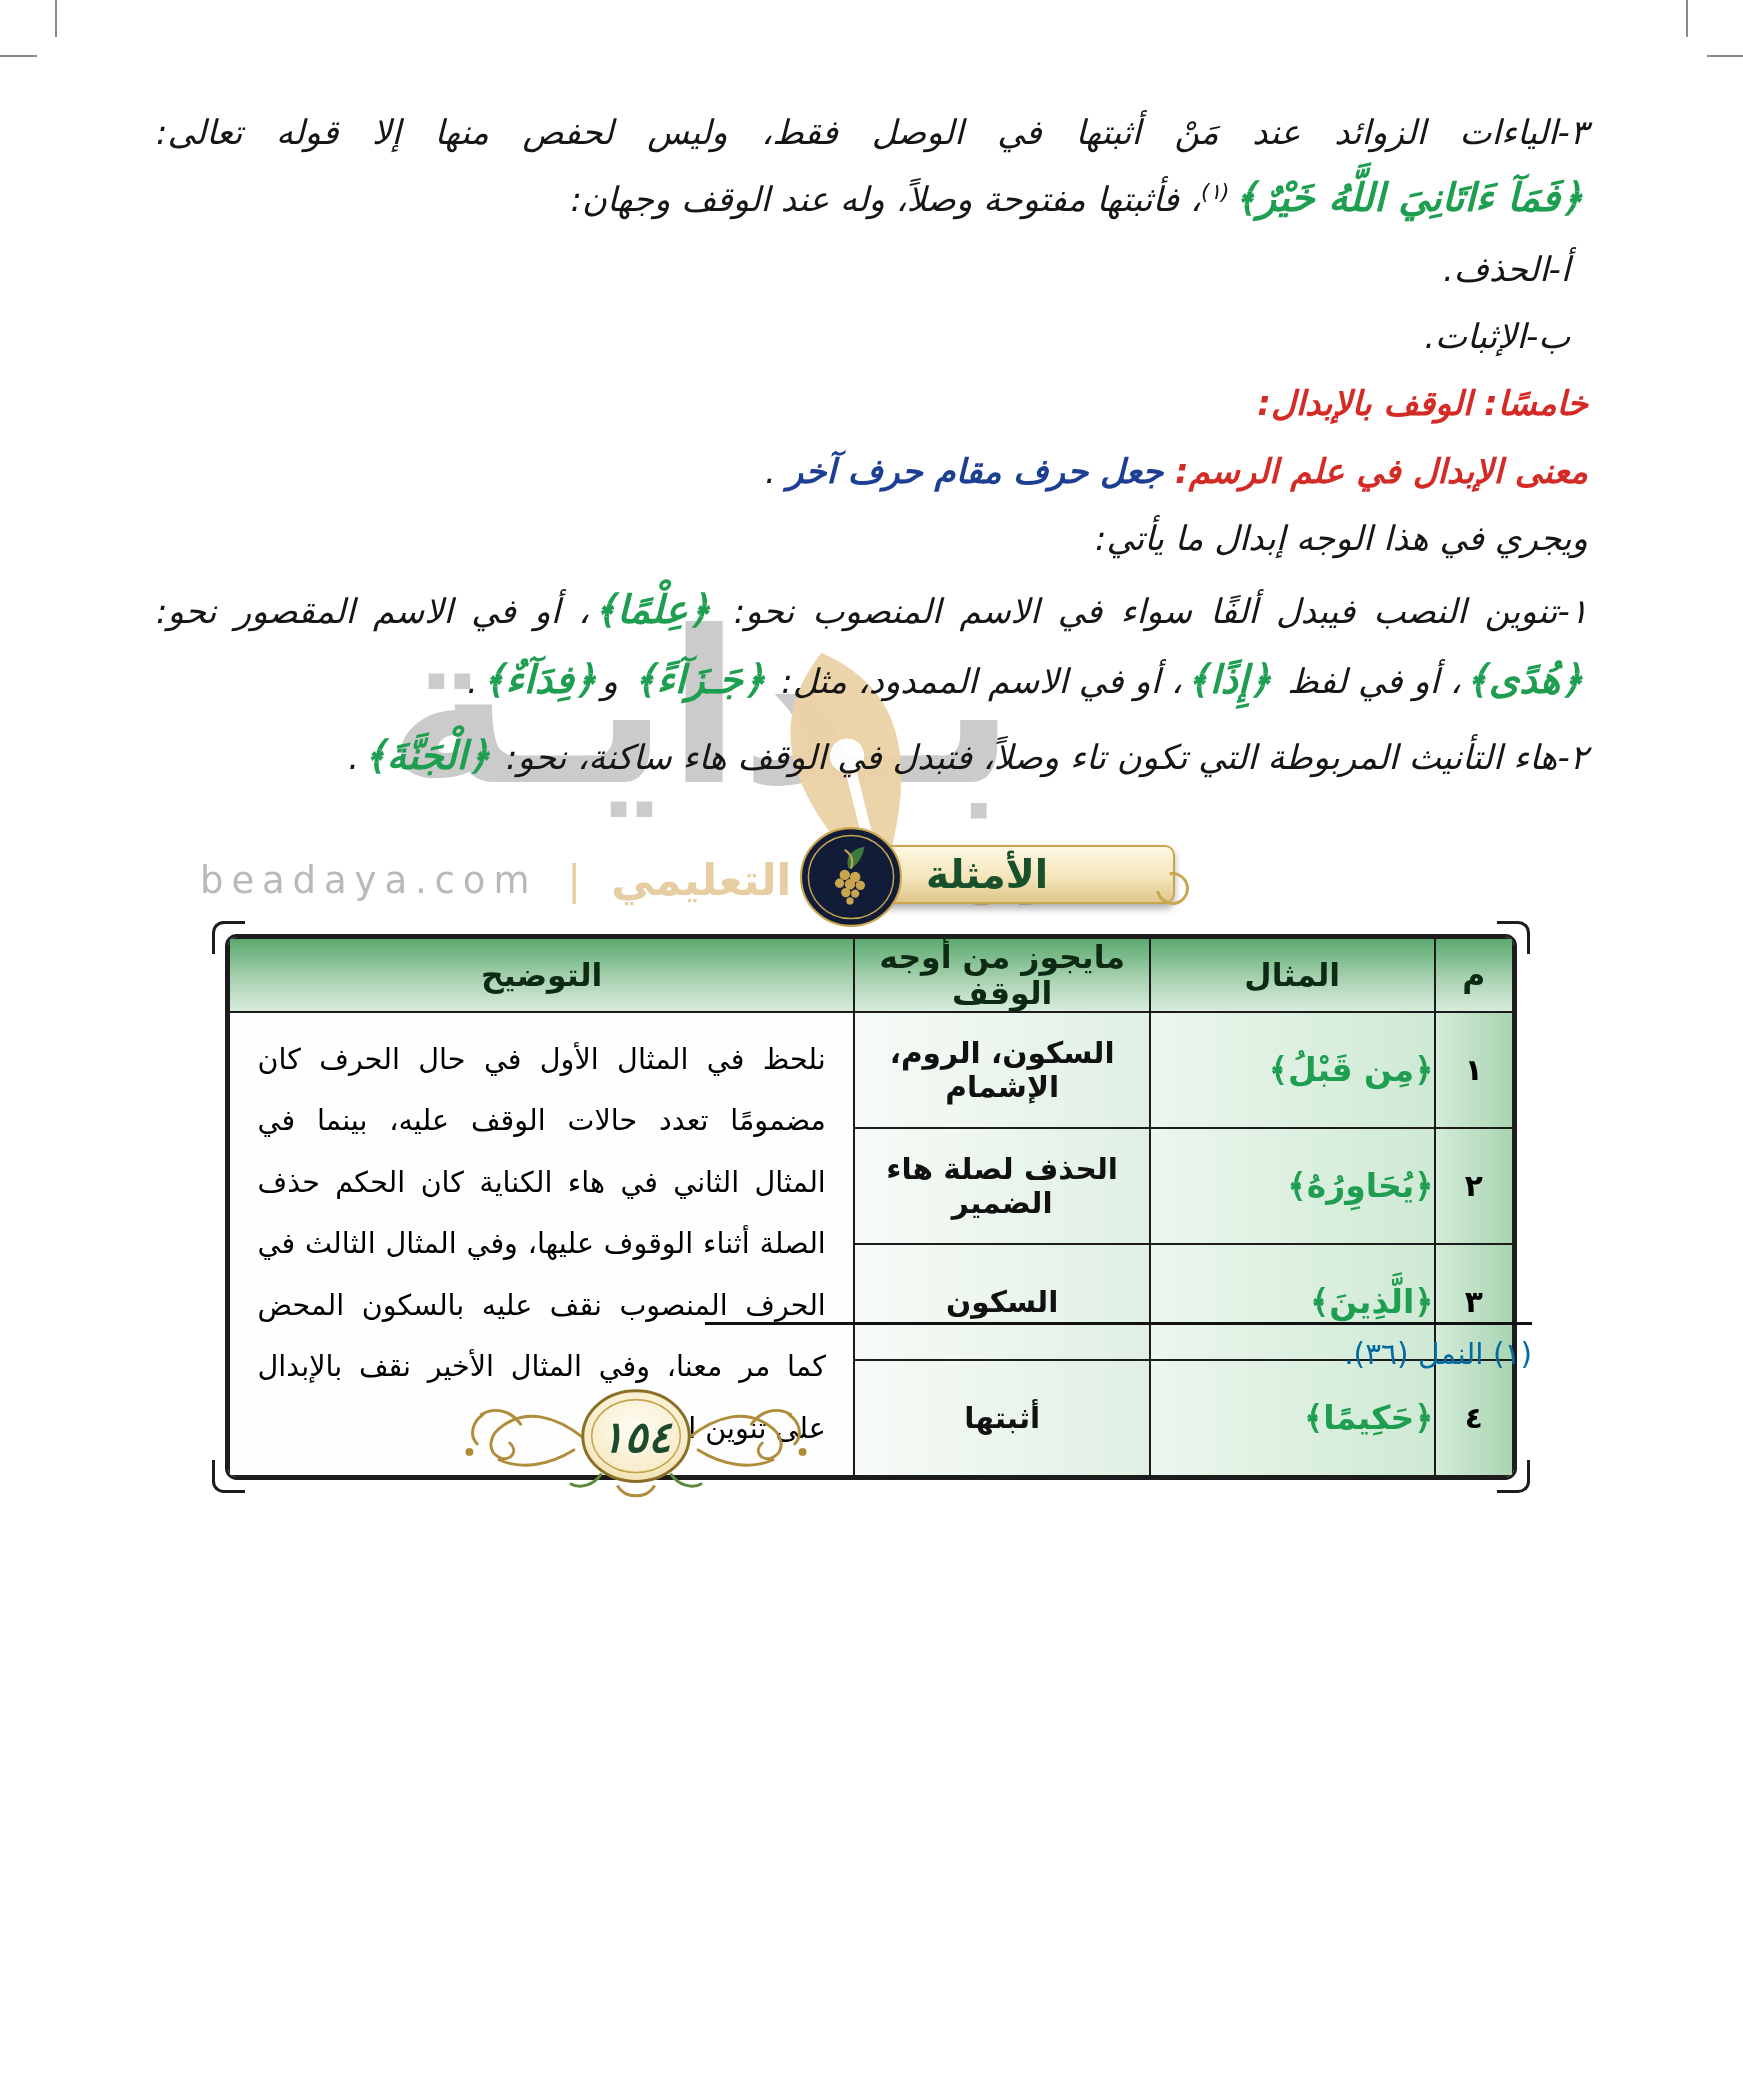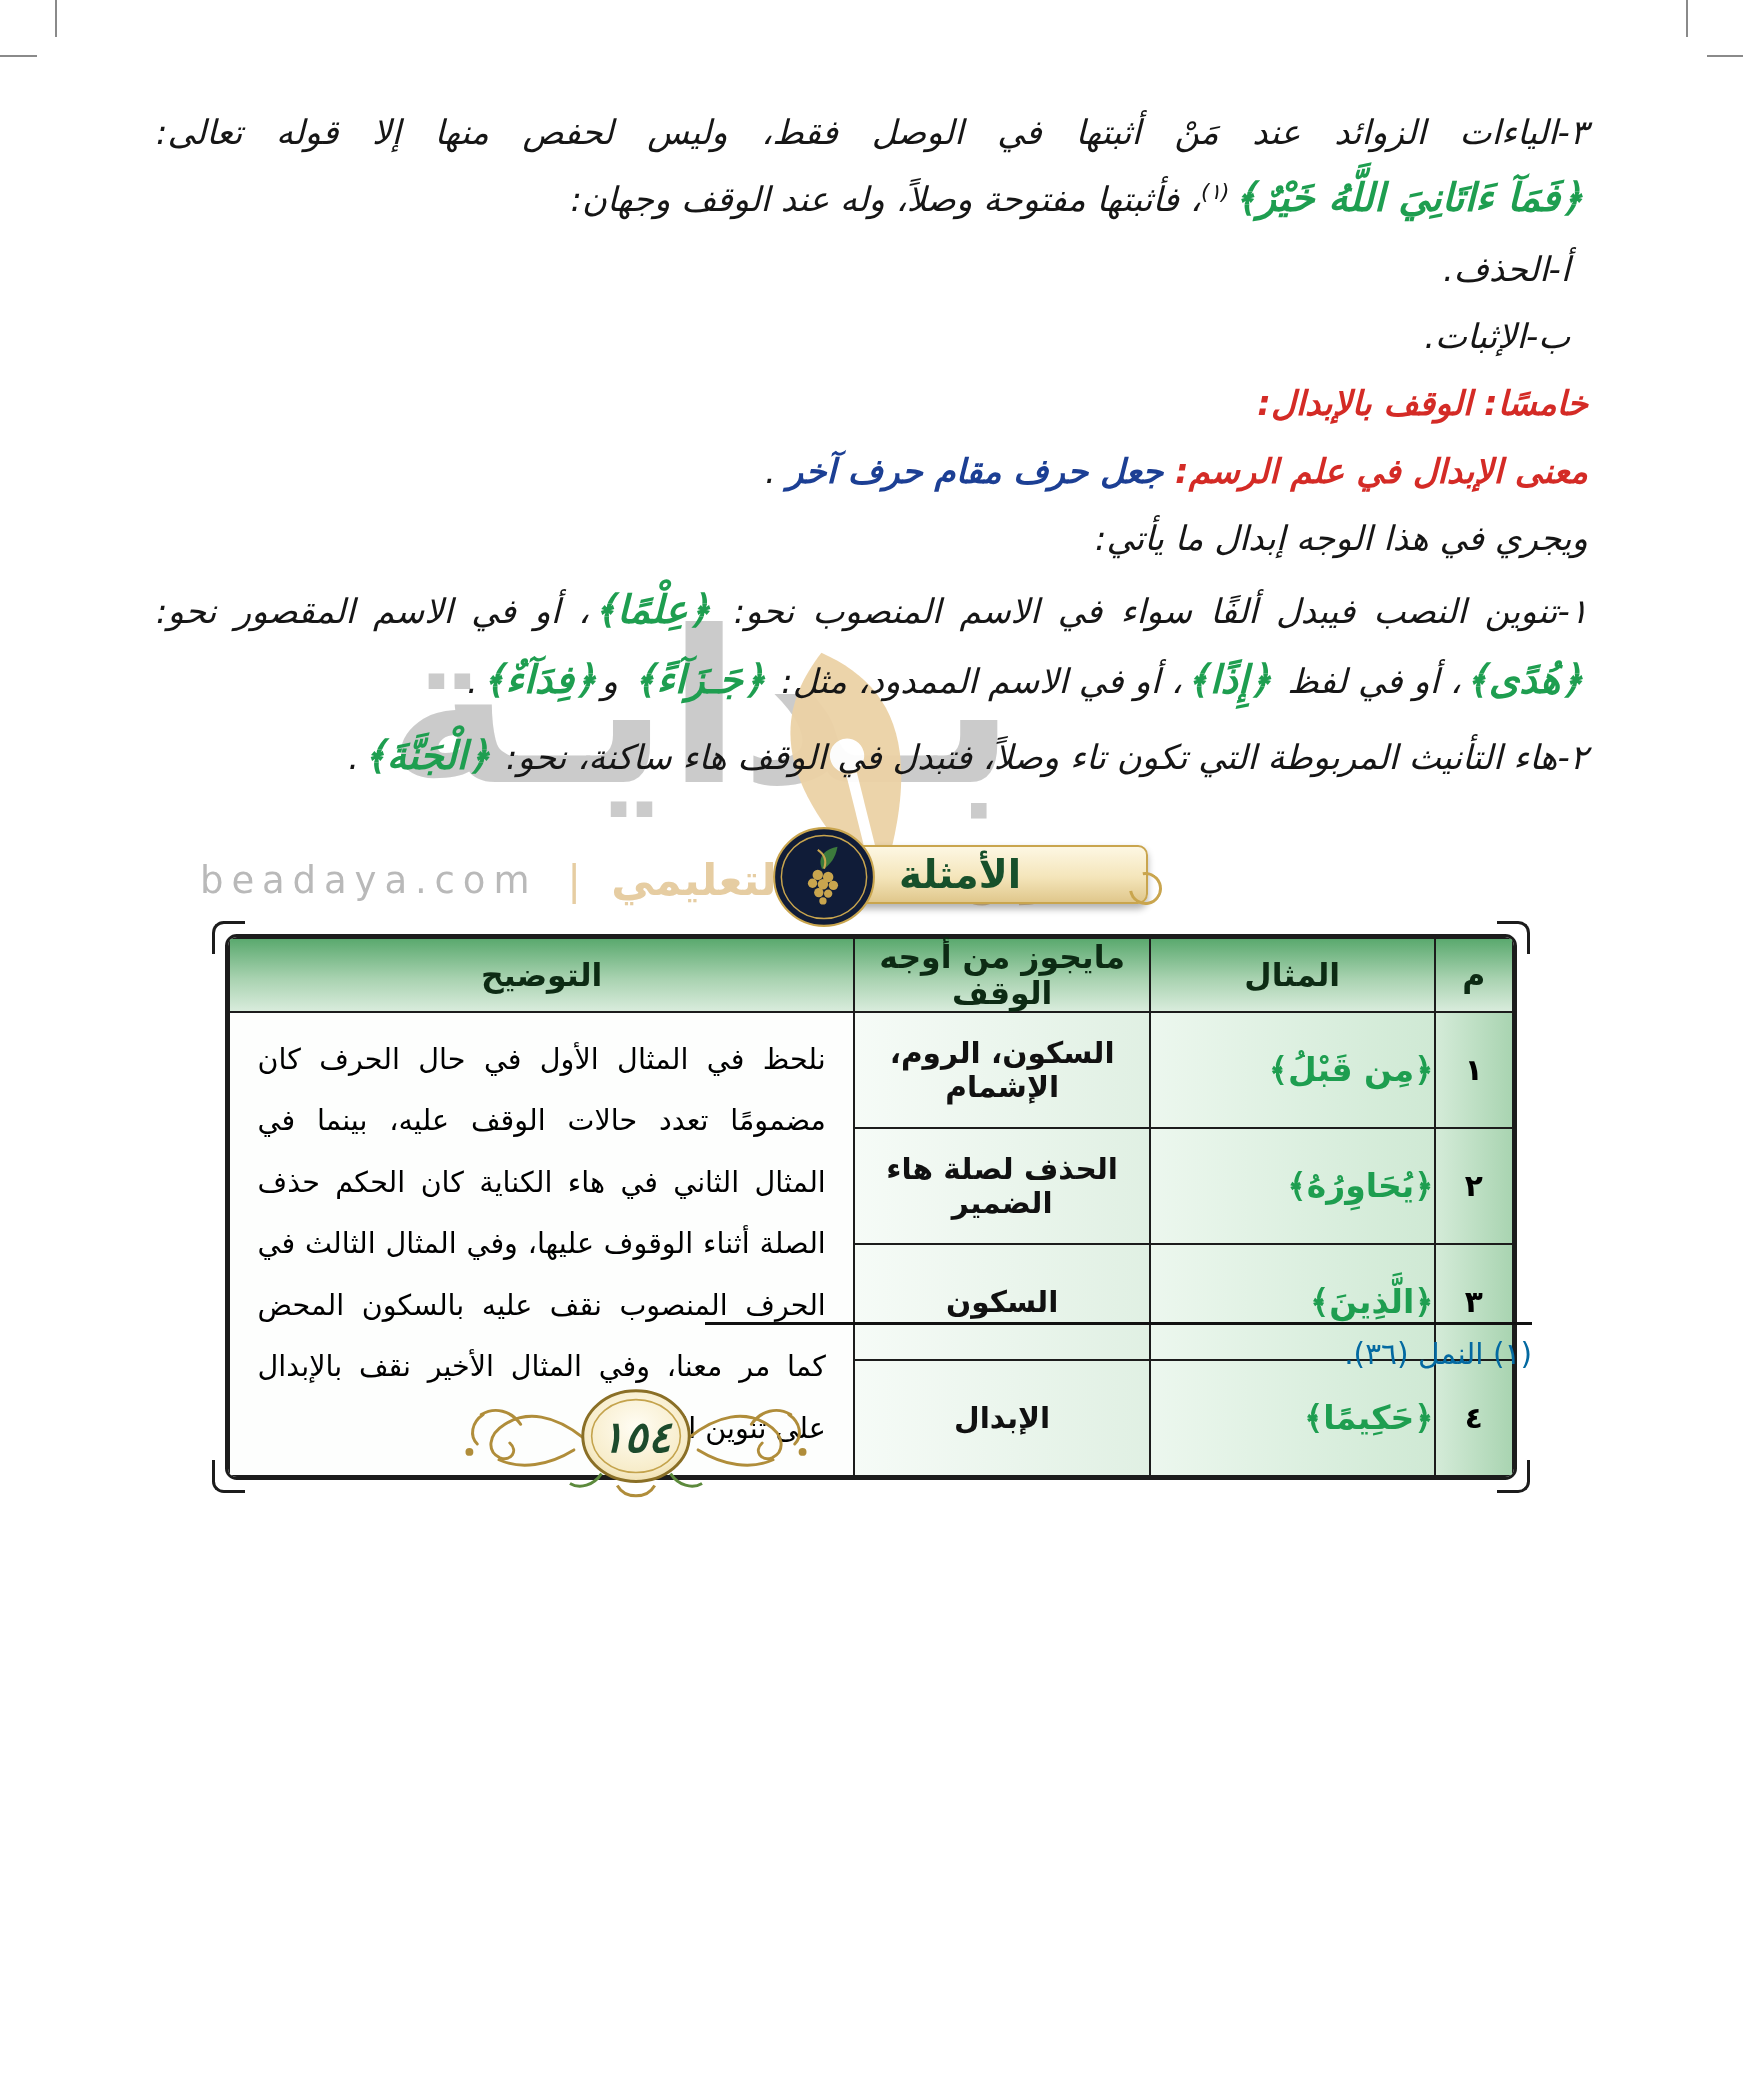--- a/index.html
+++ b/index.html
@@ -49,21 +49,21 @@
   .q{
     color:#1e9e50; font-weight:bold; font-size:39px; padding:0 4.9px;
     white-space:nowrap;
   }
   .red{ color:#d42b26; font-weight:bold;margin-top:20px; }
   .blue{ color:#1c3f94; font-weight:bold; }
   sup.fn{ font-size:21.7px; vertical-align:super; color:#161616; }
 
   
   .banner{
-    position:absolute; top:833px; left:784px; width:372px; height:91px; z-index:3;
+    position:absolute; top:833px; left:811px; width:372px; height:91px; z-index:3;
   }
   .banner-bar{
     position:absolute; left:33px; top:11.8px; right:7.9px; height:59px;
     background:linear-gradient(180deg,#fdf7e3 0%, #f4e5ba 55%, #e0c78c 100%);
     border:2px solid #c9a54e; border-radius:9.9px;
     box-shadow:0 4.9px 7.9px rgba(0,0,0,.3);
     display:flex; align-items:center; justify-content:center;
   }
   .banner-title{
     font-size:39px; font-weight:bold; color:#17502b; padding-right:45px;
@@ -222,21 +222,21 @@
             <td class="cell-rule">الحذف لصلة هاء الضمير</td>
           </tr>
           <tr>
             <td class="cell-num">٣</td>
             <td class="cell-ex">﴿الَّذِينَ﴾</td>
             <td class="cell-rule">السكون</td>
           </tr>
           <tr>
             <td class="cell-num">٤</td>
             <td class="cell-ex">﴿حَكِيمًا﴾</td>
-            <td class="cell-rule">الإبدال</td>
+            <td class="cell-rule">أثبتها</td>
           </tr>
         </tbody>
       </table>
     </div>
   </div>
 
   <div class="footnote">
     <span>(١) النمل (٣٦).</span>
   </div>
 

